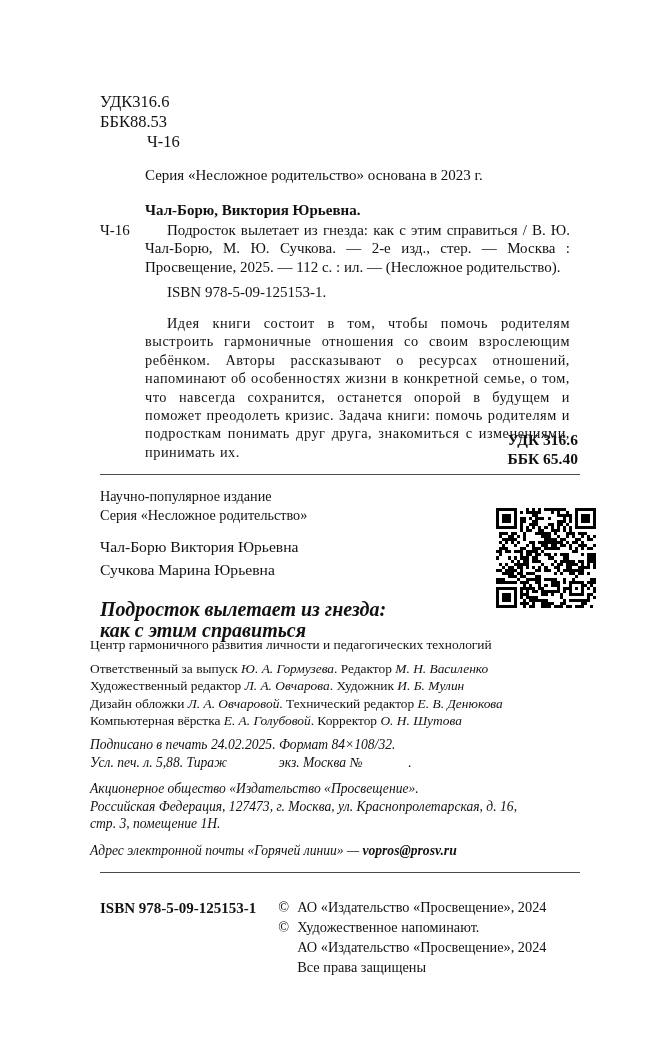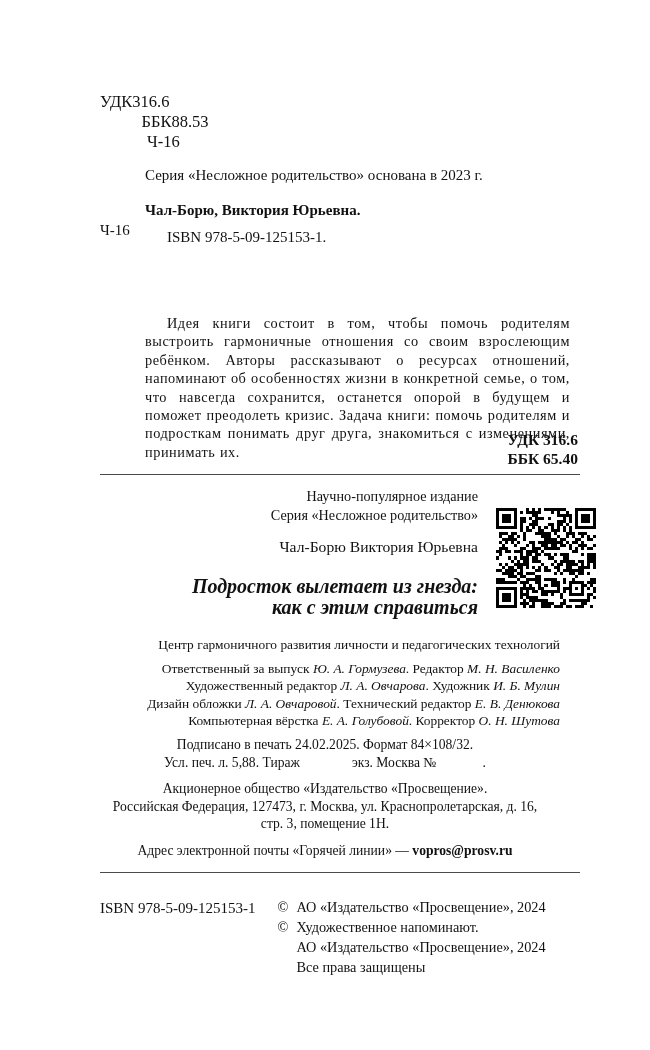--- a/index.html
+++ b/index.html
@@ -28,21 +28,21 @@
   .codes {
     position: absolute;
     left: 100px;
     top: 92px;
     font-size: 16.5px;
     line-height: 20px;
     width: 150px;
   }
   .codes .row { white-space: pre; }
   .codes .udk { text-align: left; }
-  .codes .bbk { text-align: center; }
+  .codes .bbk { text-align: left; }
   .codes .avt { text-align: left; padding-left: 47px; }
 
   
   .series-line {
     position: absolute;
     left: 145px;
     top: 165px;
     font-size: 15px;
     line-height: 20px;
     white-space: nowrap;
@@ -115,24 +115,24 @@
     width: 480px;
     height: 0;
     border-top: 1.4px solid #4a4a4a;
   }
   .rule-top { top: 474px; }
   .rule-bottom { top: 872px; }
 
   
   .imprint {
     position: absolute;
-    left: 88px;
+    left: 100px;
     top: 487px;
     width: 390px;
-    text-align: right;
+    text-align: left;
   }
   .imprint .kind {
     font-size: 14.2px;
     line-height: 19px;
   }
   .imprint .series {
     font-size: 14.2px;
     line-height: 19px;
   }
   .imprint .authors {
@@ -158,56 +158,57 @@
     height: 100px;
   }
   .qr svg { display: block; width: 100px; height: 100px; }
 
   
   .credits {
     position: absolute;
     left: 90px;
     top: 636px;
     width: 470px;
-    text-align: right;
+    text-align: left;
     font-size: 13.4px;
     line-height: 17.5px;
   }
   .credits .center-name {
     margin-bottom: 6px;
   }
   .credits i { font-style: italic; }
 
   
   .printdata {
     position: absolute;
     left: 90px;
     top: 736px;
     width: 470px;
-    text-align: center;
+    text-align: left;
     font-size: 13.6px;
     line-height: 17.6px;
+    font-style: italic;
   }
   .printdata .grp { margin-bottom: 9px; }
   .printdata .grp:last-child { margin-bottom: 0; }
   .gap-wide { display: inline-block; width: 52px; }
   .gap-mid  { display: inline-block; width: 46px; }
   .printdata b { font-weight: bold; }
 
   
   .bottom {
     position: absolute;
     left: 100px;
     top: 897px;
     width: 480px;
     display: flex;
     align-items: flex-start;
   }
   .bottom .isbn {
-    font-weight: normal;
+    font-weight: bold;
     font-size: 15px;
     line-height: 20px;
     white-space: nowrap;
     padding-top: 1px;
   }
   .bottom .rights {
     margin-left: 22px;
     font-size: 14.3px;
     line-height: 20px;
   }
@@ -233,20 +234,21 @@
     <div class="row bbk">ББК88.53</div>
     <div class="row avt">Ч-16</div>
   </div>
 
   <div class="series-line">Серия «Несложное родительство» основана в 2023 г.</div>
 
   <div class="desc">
     <div class="author-line">Чал-Борю, Виктория Юрьевна.</div>
     <div class="desc-body">
       <span class="desc-marker">Ч-16</span>
+      <p class="desc-main">Подросток вылетает из гнезда: как с этим справиться / В. Ю. Чал-Борю,  М. Ю. Сучкова. — 2-е изд., стер. — Москва : Просвещение, 2025. — 112 с. : ил. — (Несложное родительство).</p>
       <p class="desc-isbn">ISBN 978-5-09-125153-1.</p>
     </div>
   </div>
 
   <div class="annotation">Идея книги состоит в том, чтобы помочь родителям выстроить гармоничные отношения со своим взрослеющим ребёнком. Авторы рассказывают о ресурсах отношений, напоминают об особенностях жизни в конкретной семье, о том, что навсегда сохранится, останется опорой в будущем и поможет преодолеть кризис. Задача книги: помочь родителям и подросткам понимать друг друга, знакомиться с изменениями, принимать их.</div>
 
   <div class="codes-right">
     <div>УДК 316.6</div>
     <div>ББК 65.40</div>
   </div>
@@ -254,20 +256,24 @@
   <div class="rule rule-top"></div>
 
   <div class="imprint">
     <div class="kind">Научно-популярное издание</div>
     <div class="series">Серия «Несложное родительство»</div>
     <div class="authors">
       <div>
         <b>Чал-Борю</b>
         <span>Виктория Юрьевна</span>
       </div>
+      <div>
+        <b>Сучкова</b>
+        <span>Марина Юрьевна</span>
+      </div>
     </div>
     <div class="book-title">
       <div>Подросток вылетает из гнезда:</div>
       <div>как с этим справиться</div>
     </div>
   </div>
 
   <div class="qr">
     <svg viewBox="0 0 33 33" shape-rendering="crispEdges" aria-hidden="true">
       <rect width="33" height="33" fill="#ffffff"></rect>

